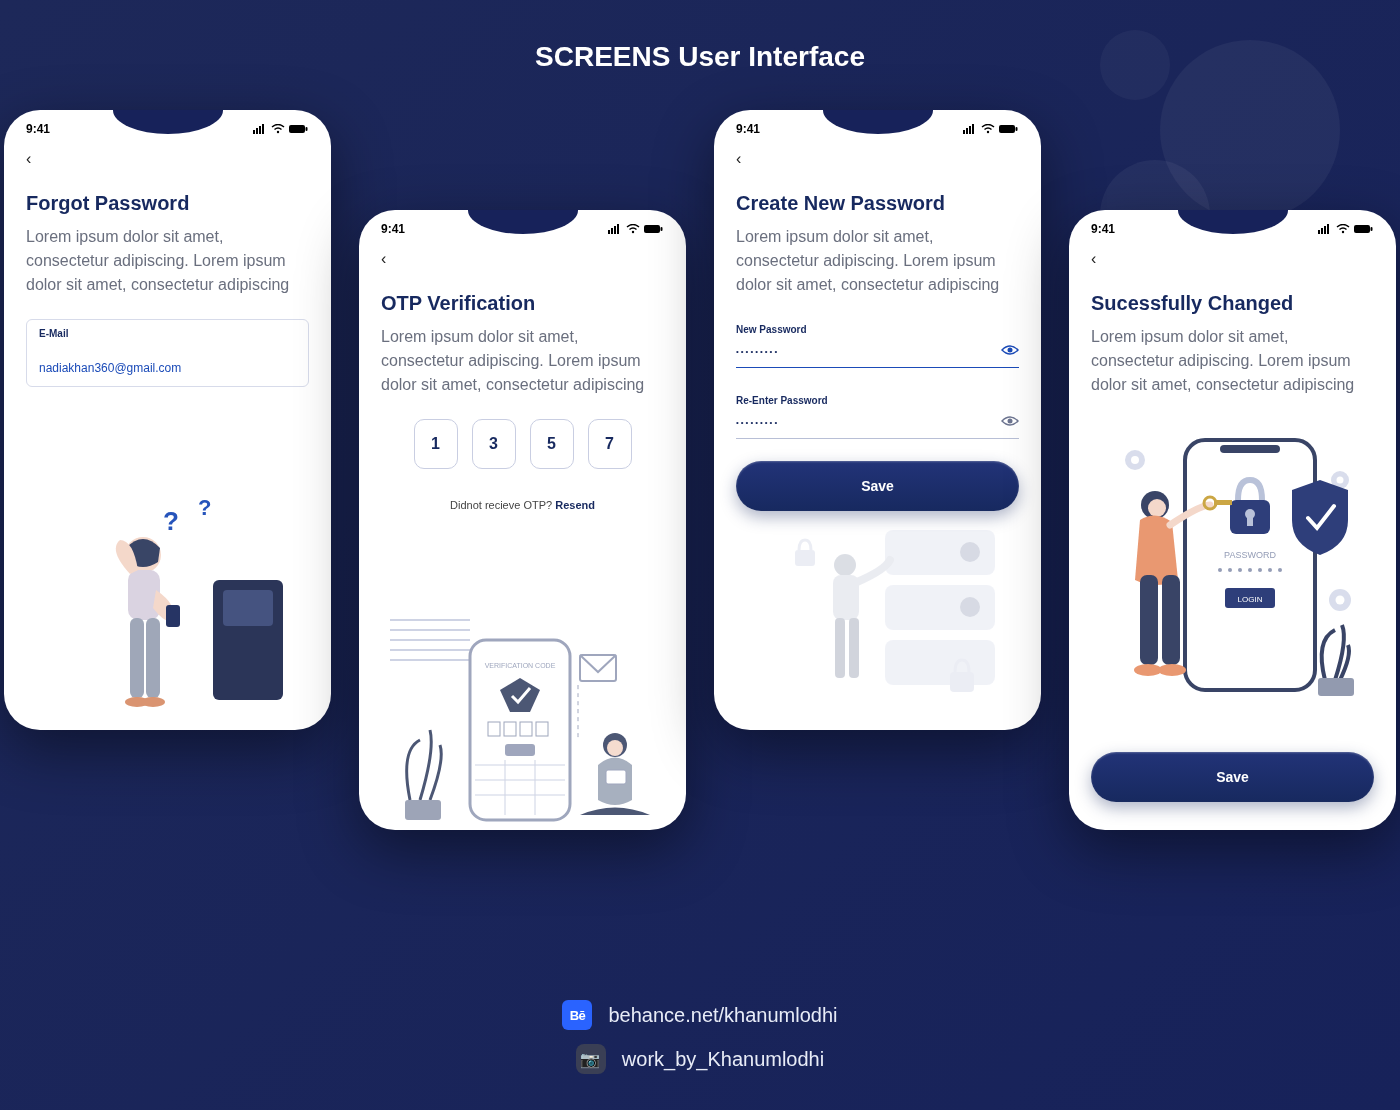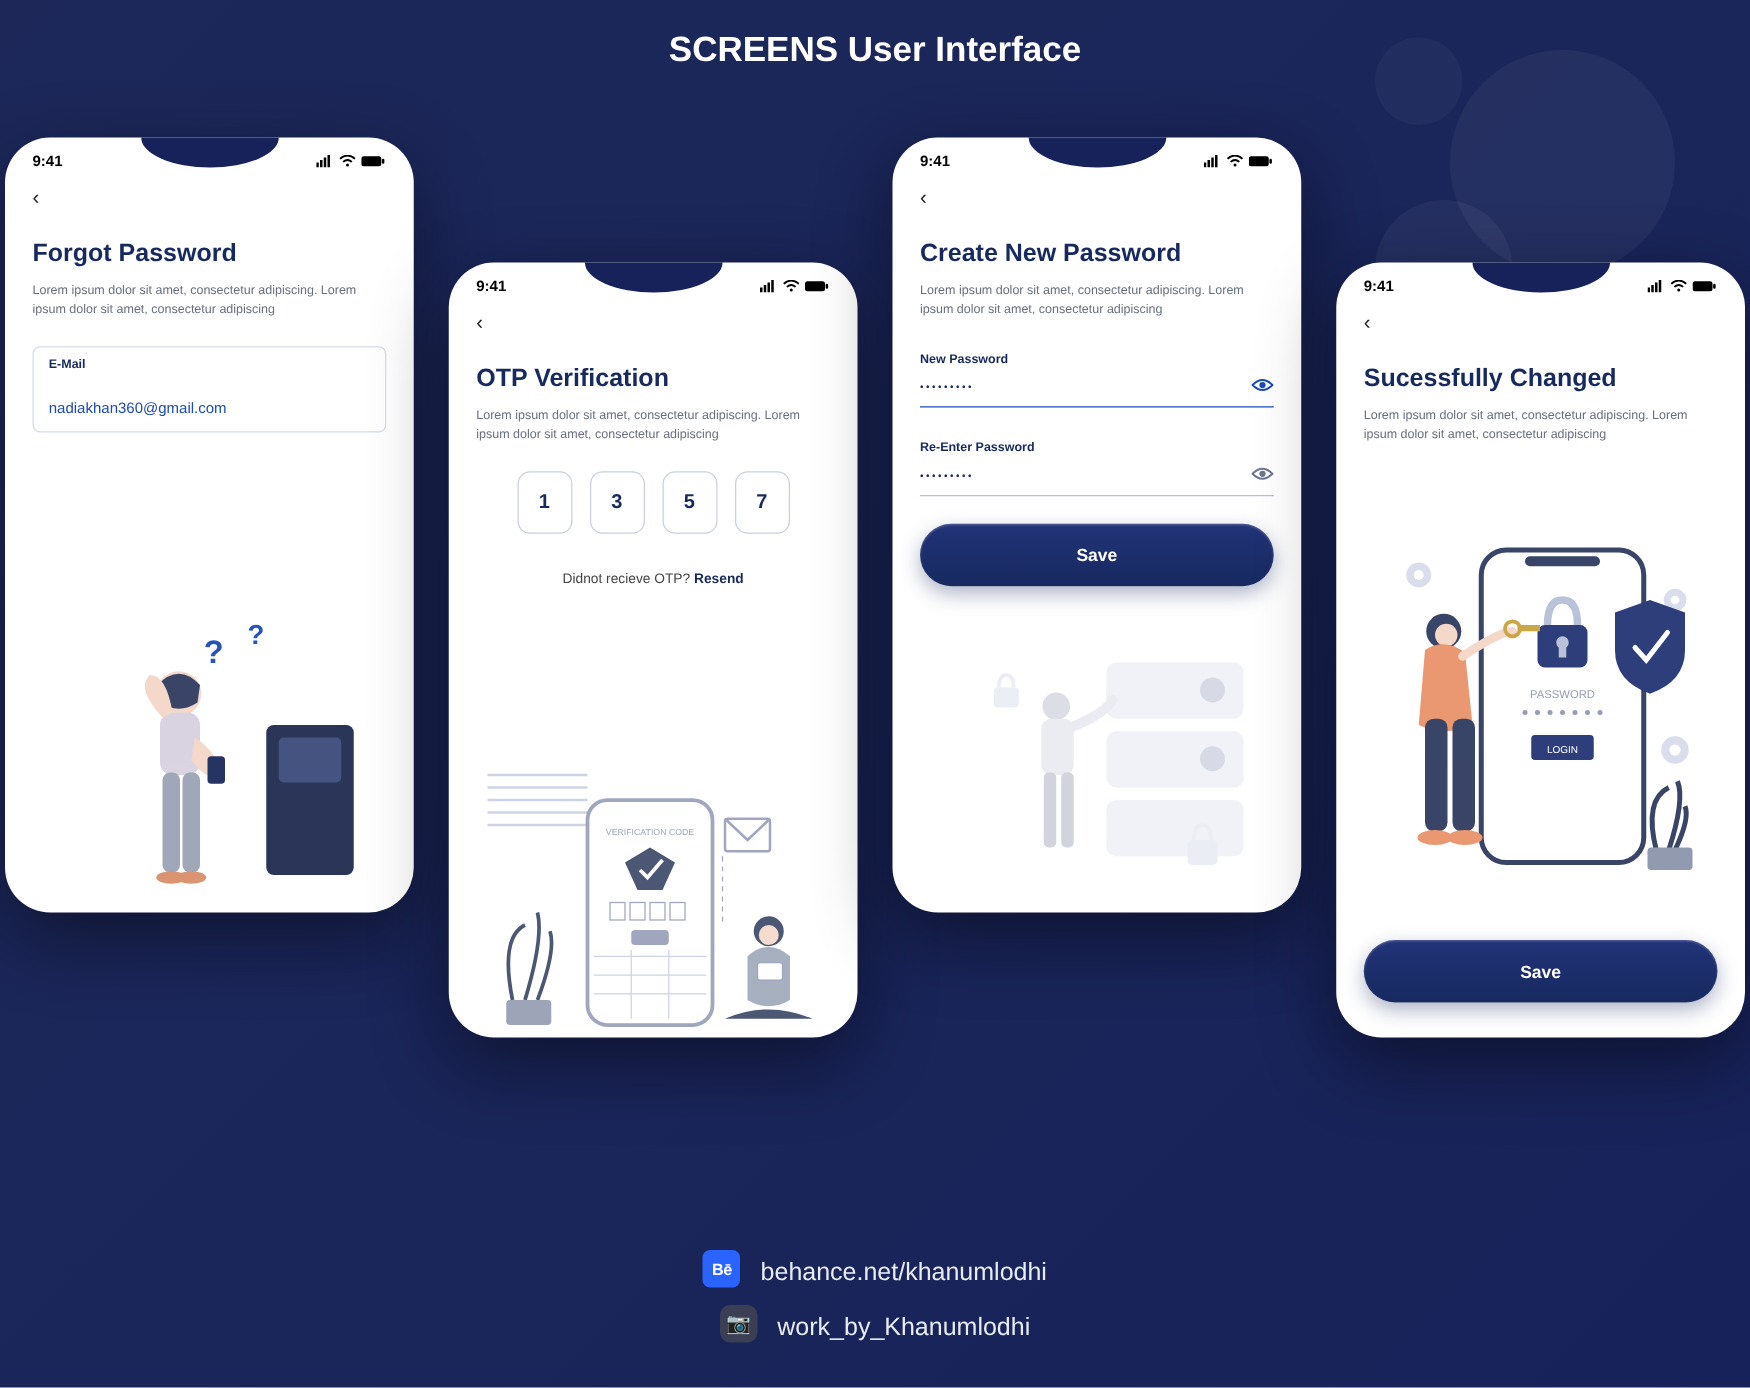--- a/index.html
+++ b/index.html
@@ -11,21 +11,21 @@
     position: relative;
     overflow: hidden;
   }
   
   .bokeh { position: absolute; border-radius: 50%; background: rgba(255,255,255,0.05); }
   .b1 { width: 180px; height: 180px; top: 40px; right: 60px; }
   .b2 { width: 110px; height: 110px; top: 160px; right: 190px; }
   .b3 { width: 70px; height: 70px; top: 30px; right: 230px; background: rgba(255,255,255,0.04);}
   .page-title {
     color: #fff; text-align: center; font-size: 28px; font-weight: 700;
-    position: absolute; top: 24px; left: 0; right: 0;
+    position: absolute; top: 41px; left: 0; right: 0;
   }
   .screens {
     position: absolute; top: 110px; left: 0; right: 0; bottom: 150px;
     display: flex; justify-content: center; align-items: flex-start; gap: 28px;
     padding: 0 50px;
   }
   .phone {
     width: 327px; height: 620px; background: #fff; border-radius: 36px;
     position: relative; box-shadow: 0 20px 60px rgba(0,0,0,0.45);
     overflow: hidden; flex-shrink: 0;
@@ -41,21 +41,21 @@
     padding: 12px 22px 4px; font-size: 12px; font-weight: 600; color: #000;
   }
   .status-right { display: flex; align-items: center; gap: 4px; }
   .sig, .wifi, .bat { display:inline-block; }
   .sig svg, .wifi svg, .bat svg { display:block; }
   .back-btn { padding: 10px 22px 0; font-size: 16px; color: #222; cursor: pointer; }
   .content { padding: 24px 22px 0; }
   .h1 {
     font-size: 20px; font-weight: 800; color: #17295f; margin-bottom: 10px;
   }
-  .body-text { font-size: 10px; line-height: 1.5; color: #6a6f7e; margin-bottom: 22px; }
+  .body-text { font-size: 16px; line-height: 1.5; color: #6a6f7e; margin-bottom: 22px; }
   .field {
     border: 1px solid #d7dbea; border-radius: 6px; padding: 8px 12px 10px;
     margin-bottom: 28px;
   }
   .field-label { font-size: 10px; color: #17295f; font-weight: 600; }
   .field-value { font-size: 12px; color: #1b4bb8; margin-top: 22px; border: none; outline: none; width: 100%; background: transparent; }
   .lined-field { margin-bottom: 22px; }
   .lined-label { font-size: 10px; color: #17295f; font-weight: 600; margin-top: 27px; }
   .lined-row { display: flex; align-items: center; justify-content: space-between; border-bottom: 1px solid #b8bfd6; padding: 8px 0; }
   .lined-row.active { border-bottom: 1px solid #1b4bb8; }
@@ -80,21 +80,21 @@
     position: absolute; left: 0; right: 0; bottom: 0;
     display: flex; align-items: flex-end; justify-content: center;
     opacity: 0.95;
   }
   .bottom-cta-wrap { position: absolute; left: 22px; right: 22px; bottom: 28px; }
   .footer {
     position: absolute; left: 0; right: 0; bottom: 36px;
     display: flex; flex-direction: column; align-items: center; gap: 14px;
     color: #e8ecf7; font-size: 20px;
   }
-  .footer-row { display: flex; align-items: flex-end; gap: 16px; }
+  .footer-row { display: flex; align-items: center; gap: 16px; }
   .be-badge {
     width: 30px; height: 30px; background: #2a63ff; border-radius: 6px;
     display: flex; align-items: center; justify-content: center;
     color: #fff; font-weight: 800; font-size: 13px; letter-spacing: -0.5px;
   }
   .cam-badge {
     width: 30px; height: 30px; border-radius: 8px; background: #3a3f55;
     display: flex; align-items: center; justify-content: center; font-size: 16px;
   }
 </style>

